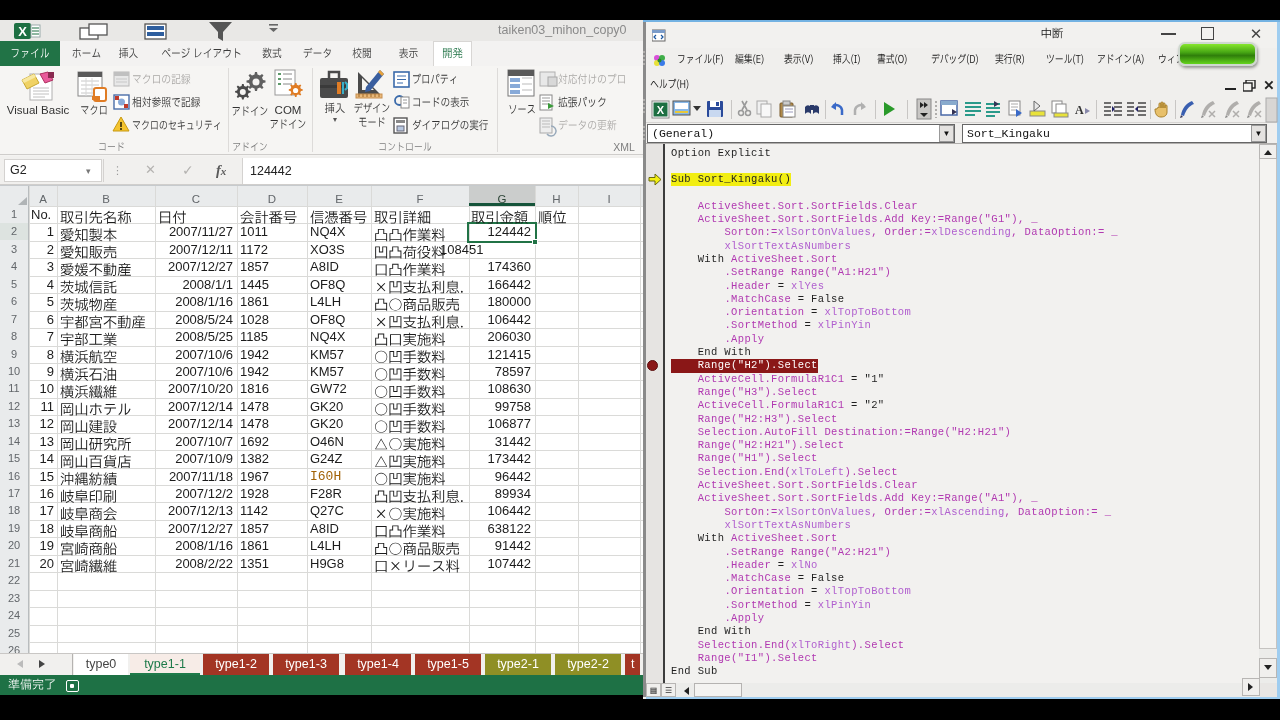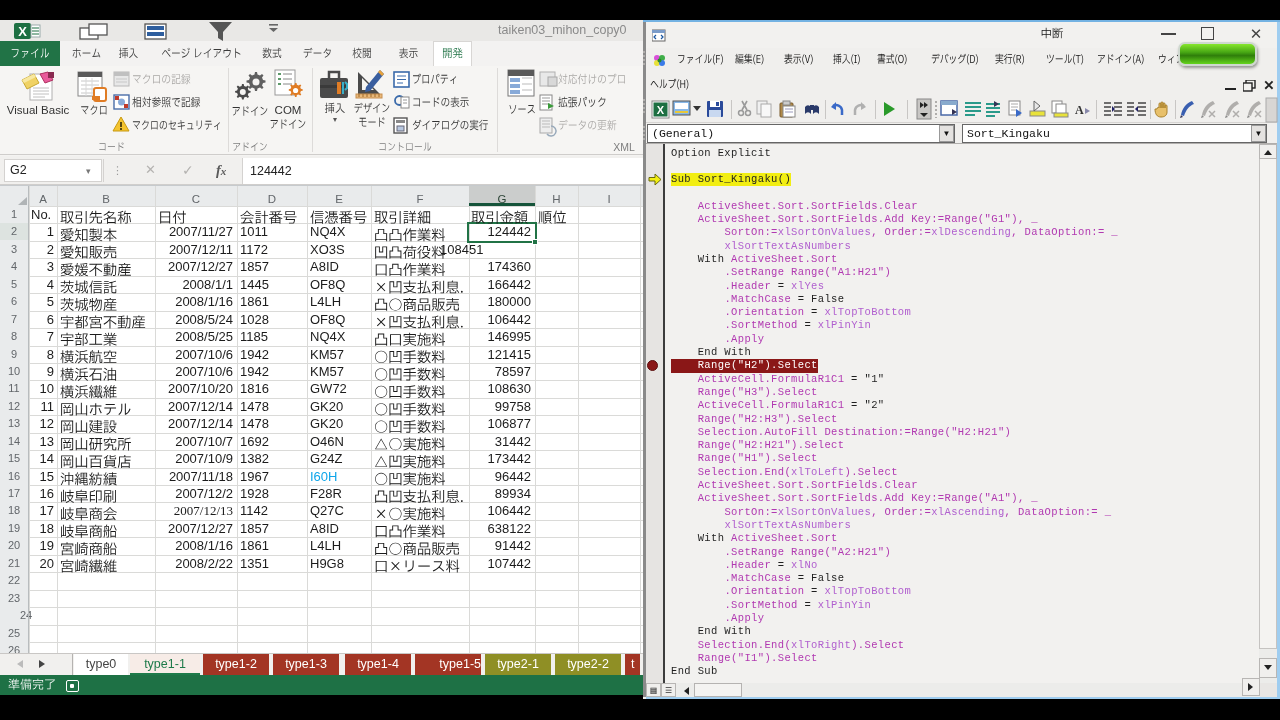--- a/index.html
+++ b/index.html
@@ -101,21 +101,21 @@
 <div style="position:absolute;left:0px;top:433px;width:28px;height:17px;color:#62666a;font-size:11px;line-height:17px;text-align:center;overflow:hidden;">14</div>
 <div style="position:absolute;left:0px;top:450px;width:28px;height:17px;color:#62666a;font-size:11px;line-height:17px;text-align:center;overflow:hidden;">15</div>
 <div style="position:absolute;left:0px;top:468px;width:28px;height:17px;color:#62666a;font-size:11px;line-height:17px;text-align:center;overflow:hidden;">16</div>
 <div style="position:absolute;left:0px;top:485px;width:28px;height:17px;color:#62666a;font-size:11px;line-height:17px;text-align:center;overflow:hidden;">17</div>
 <div style="position:absolute;left:0px;top:502px;width:28px;height:17px;color:#62666a;font-size:11px;line-height:17px;text-align:center;overflow:hidden;">18</div>
 <div style="position:absolute;left:0px;top:520px;width:28px;height:17px;color:#62666a;font-size:11px;line-height:17px;text-align:center;overflow:hidden;">19</div>
 <div style="position:absolute;left:0px;top:537px;width:28px;height:17px;color:#62666a;font-size:11px;line-height:17px;text-align:center;overflow:hidden;">20</div>
 <div style="position:absolute;left:0px;top:555px;width:28px;height:17px;color:#62666a;font-size:11px;line-height:17px;text-align:center;overflow:hidden;">21</div>
 <div style="position:absolute;left:0px;top:572px;width:28px;height:17px;color:#62666a;font-size:11px;line-height:17px;text-align:center;overflow:hidden;">22</div>
 <div style="position:absolute;left:0px;top:590px;width:28px;height:17px;color:#62666a;font-size:11px;line-height:17px;text-align:center;overflow:hidden;">23</div>
-<div style="position:absolute;left:0px;top:607px;width:28px;height:17px;color:#62666a;font-size:11px;line-height:17px;text-align:center;overflow:hidden;margin-left:12px;">24</div>
+<div style="position:absolute;left:0px;top:607px;width:28px;height:17px;color:#62666a;font-size:11px;line-height:17px;text-align:center;overflow:hidden;">24</div>
 <div style="position:absolute;left:0px;top:625px;width:28px;height:17px;color:#62666a;font-size:11px;line-height:17px;text-align:center;overflow:hidden;">25</div>
 <div style="position:absolute;left:0px;top:642px;width:28px;height:17px;color:#62666a;font-size:11px;line-height:17px;text-align:center;overflow:hidden;">26</div>
 <div style="position:absolute;left:28px;top:186px;width:1px;height:467px;background:#b8bcbe;"></div>
 <div style="position:absolute;left:18px;top:197px;width:0;height:0;border-left:9px solid transparent;border-bottom:8px solid #b0b4b6;"></div>
 <div style="position:absolute;left:31px;top:206px;width:24px;height:17px;color:#1c1c1c;font-size:13px;line-height:17.44px;text-align:left;">No.</div>
 <div style="position:absolute;left:29px;top:223px;width:25px;height:17px;color:#1c1c1c;font-size:13px;line-height:17.44px;text-align:right;">1</div>
 <div style="position:absolute;left:155px;top:223px;width:78px;height:17px;color:#1c1c1c;font-size:13px;line-height:17.44px;text-align:right;">2007/11/27</div>
 <div style="position:absolute;left:240px;top:223px;width:60px;height:17px;color:#1c1c1c;font-size:13px;line-height:17.44px;">1011</div>
 <div style="position:absolute;left:310px;top:223px;width:60px;height:17px;color:#1c1c1c;font-size:13px;line-height:17.44px;">NQ4X</div>
 <div style="position:absolute;left:440px;top:223px;width:91px;height:17px;color:#1c1c1c;font-size:13px;line-height:17.44px;text-align:right;">124442</div>
@@ -141,21 +141,21 @@
 <div style="position:absolute;left:440px;top:293px;width:91px;height:17px;color:#1c1c1c;font-size:13px;line-height:17.44px;text-align:right;">180000</div>
 <div style="position:absolute;left:29px;top:311px;width:25px;height:17px;color:#1c1c1c;font-size:13px;line-height:17.44px;text-align:right;">6</div>
 <div style="position:absolute;left:155px;top:311px;width:78px;height:17px;color:#1c1c1c;font-size:13px;line-height:17.44px;text-align:right;">2008/5/24</div>
 <div style="position:absolute;left:240px;top:311px;width:60px;height:17px;color:#1c1c1c;font-size:13px;line-height:17.44px;">1028</div>
 <div style="position:absolute;left:310px;top:311px;width:60px;height:17px;color:#1c1c1c;font-size:13px;line-height:17.44px;">OF8Q</div>
 <div style="position:absolute;left:440px;top:311px;width:91px;height:17px;color:#1c1c1c;font-size:13px;line-height:17.44px;text-align:right;">106442</div>
 <div style="position:absolute;left:29px;top:328px;width:25px;height:17px;color:#1c1c1c;font-size:13px;line-height:17.44px;text-align:right;">7</div>
 <div style="position:absolute;left:155px;top:328px;width:78px;height:17px;color:#1c1c1c;font-size:13px;line-height:17.44px;text-align:right;">2008/5/25</div>
 <div style="position:absolute;left:240px;top:328px;width:60px;height:17px;color:#1c1c1c;font-size:13px;line-height:17.44px;">1185</div>
 <div style="position:absolute;left:310px;top:328px;width:60px;height:17px;color:#1c1c1c;font-size:13px;line-height:17.44px;">NQ4X</div>
-<div style="position:absolute;left:440px;top:328px;width:91px;height:17px;color:#1c1c1c;font-size:13px;line-height:17.44px;text-align:right;">146995</div>
+<div style="position:absolute;left:440px;top:328px;width:91px;height:17px;color:#1c1c1c;font-size:13px;line-height:17.44px;text-align:right;">206030</div>
 <div style="position:absolute;left:29px;top:346px;width:25px;height:17px;color:#1c1c1c;font-size:13px;line-height:17.44px;text-align:right;">8</div>
 <div style="position:absolute;left:155px;top:346px;width:78px;height:17px;color:#1c1c1c;font-size:13px;line-height:17.44px;text-align:right;">2007/10/6</div>
 <div style="position:absolute;left:240px;top:346px;width:60px;height:17px;color:#1c1c1c;font-size:13px;line-height:17.44px;">1942</div>
 <div style="position:absolute;left:310px;top:346px;width:60px;height:17px;color:#1c1c1c;font-size:13px;line-height:17.44px;">KM57</div>
 <div style="position:absolute;left:440px;top:346px;width:91px;height:17px;color:#1c1c1c;font-size:13px;line-height:17.44px;text-align:right;">121415</div>
 <div style="position:absolute;left:29px;top:363px;width:25px;height:17px;color:#1c1c1c;font-size:13px;line-height:17.44px;text-align:right;">9</div>
 <div style="position:absolute;left:155px;top:363px;width:78px;height:17px;color:#1c1c1c;font-size:13px;line-height:17.44px;text-align:right;">2007/10/6</div>
 <div style="position:absolute;left:240px;top:363px;width:60px;height:17px;color:#1c1c1c;font-size:13px;line-height:17.44px;">1942</div>
 <div style="position:absolute;left:310px;top:363px;width:60px;height:17px;color:#1c1c1c;font-size:13px;line-height:17.44px;">KM57</div>
 <div style="position:absolute;left:440px;top:363px;width:91px;height:17px;color:#1c1c1c;font-size:13px;line-height:17.44px;text-align:right;">78597</div>
@@ -180,29 +180,29 @@
 <div style="position:absolute;left:310px;top:433px;width:60px;height:17px;color:#1c1c1c;font-size:13px;line-height:17.44px;">O46N</div>
 <div style="position:absolute;left:440px;top:433px;width:91px;height:17px;color:#1c1c1c;font-size:13px;line-height:17.44px;text-align:right;">31442</div>
 <div style="position:absolute;left:29px;top:450px;width:25px;height:17px;color:#1c1c1c;font-size:13px;line-height:17.44px;text-align:right;">14</div>
 <div style="position:absolute;left:155px;top:450px;width:78px;height:17px;color:#1c1c1c;font-size:13px;line-height:17.44px;text-align:right;">2007/10/9</div>
 <div style="position:absolute;left:240px;top:450px;width:60px;height:17px;color:#1c1c1c;font-size:13px;line-height:17.44px;">1382</div>
 <div style="position:absolute;left:310px;top:450px;width:60px;height:17px;color:#1c1c1c;font-size:13px;line-height:17.44px;">G24Z</div>
 <div style="position:absolute;left:440px;top:450px;width:91px;height:17px;color:#1c1c1c;font-size:13px;line-height:17.44px;text-align:right;">173442</div>
 <div style="position:absolute;left:29px;top:468px;width:25px;height:17px;color:#1c1c1c;font-size:13px;line-height:17.44px;text-align:right;">15</div>
 <div style="position:absolute;left:155px;top:468px;width:78px;height:17px;color:#1c1c1c;font-size:13px;line-height:17.44px;text-align:right;">2007/11/18</div>
 <div style="position:absolute;left:240px;top:468px;width:60px;height:17px;color:#1c1c1c;font-size:13px;line-height:17.44px;">1967</div>
-<div style="position:absolute;left:310px;top:468px;width:60px;height:17px;color:#0ea5e9;font-size:13px;line-height:17.44px;">I60H</div>
+<div style="position:absolute;left:310px;top:468px;width:60px;height:17px;color:#a16207;font-size:13px;line-height:17.44px;font-family:Liberation Mono, monospace;">I60H</div>
 <div style="position:absolute;left:440px;top:468px;width:91px;height:17px;color:#1c1c1c;font-size:13px;line-height:17.44px;text-align:right;">96442</div>
 <div style="position:absolute;left:29px;top:485px;width:25px;height:17px;color:#1c1c1c;font-size:13px;line-height:17.44px;text-align:right;">16</div>
 <div style="position:absolute;left:155px;top:485px;width:78px;height:17px;color:#1c1c1c;font-size:13px;line-height:17.44px;text-align:right;">2007/12/2</div>
 <div style="position:absolute;left:240px;top:485px;width:60px;height:17px;color:#1c1c1c;font-size:13px;line-height:17.44px;">1928</div>
 <div style="position:absolute;left:310px;top:485px;width:60px;height:17px;color:#1c1c1c;font-size:13px;line-height:17.44px;">F28R</div>
 <div style="position:absolute;left:440px;top:485px;width:91px;height:17px;color:#1c1c1c;font-size:13px;line-height:17.44px;text-align:right;">89934</div>
 <div style="position:absolute;left:29px;top:502px;width:25px;height:17px;color:#1c1c1c;font-size:13px;line-height:17.44px;text-align:right;">17</div>
-<div style="position:absolute;left:155px;top:502px;width:78px;height:17px;color:#1c1c1c;font-size:13px;line-height:17.44px;text-align:right;font-family:Liberation Serif, serif;">2007/12/13</div>
+<div style="position:absolute;left:155px;top:502px;width:78px;height:17px;color:#1c1c1c;font-size:13px;line-height:17.44px;text-align:right;">2007/12/13</div>
 <div style="position:absolute;left:240px;top:502px;width:60px;height:17px;color:#1c1c1c;font-size:13px;line-height:17.44px;">1142</div>
 <div style="position:absolute;left:310px;top:502px;width:60px;height:17px;color:#1c1c1c;font-size:13px;line-height:17.44px;">Q27C</div>
 <div style="position:absolute;left:440px;top:502px;width:91px;height:17px;color:#1c1c1c;font-size:13px;line-height:17.44px;text-align:right;">106442</div>
 <div style="position:absolute;left:29px;top:520px;width:25px;height:17px;color:#1c1c1c;font-size:13px;line-height:17.44px;text-align:right;">18</div>
 <div style="position:absolute;left:155px;top:520px;width:78px;height:17px;color:#1c1c1c;font-size:13px;line-height:17.44px;text-align:right;">2007/12/27</div>
 <div style="position:absolute;left:240px;top:520px;width:60px;height:17px;color:#1c1c1c;font-size:13px;line-height:17.44px;">1857</div>
 <div style="position:absolute;left:310px;top:520px;width:60px;height:17px;color:#1c1c1c;font-size:13px;line-height:17.44px;">A8ID</div>
 <div style="position:absolute;left:440px;top:520px;width:91px;height:17px;color:#1c1c1c;font-size:13px;line-height:17.44px;text-align:right;">638122</div>
 <div style="position:absolute;left:29px;top:537px;width:25px;height:17px;color:#1c1c1c;font-size:13px;line-height:17.44px;text-align:right;">19</div>
 <div style="position:absolute;left:155px;top:537px;width:78px;height:17px;color:#1c1c1c;font-size:13px;line-height:17.44px;text-align:right;">2008/1/16</div>
@@ -225,21 +225,21 @@
 <div style="position:absolute;left:130px;top:654px;width:70px;height:21px;background:#f7ece7;"></div>
 <div style="position:absolute;left:130px;top:654px;width:70px;height:21px;color:#1e7a4a;font-size:12.5px;line-height:21px;text-align:center;">type1-1</div>
 <div style="position:absolute;left:130px;top:673px;width:70px;height:2px;background:#1e7a4a;"></div>
 <div style="position:absolute;left:203px;top:654px;width:66px;height:21px;background:#a33524;"></div>
 <div style="position:absolute;left:203px;top:654px;width:66px;height:21px;color:#ffffff;font-size:12.5px;line-height:21px;text-align:center;">type1-2</div>
 <div style="position:absolute;left:273px;top:654px;width:66px;height:21px;background:#a33524;"></div>
 <div style="position:absolute;left:273px;top:654px;width:66px;height:21px;color:#ffffff;font-size:12.5px;line-height:21px;text-align:center;">type1-3</div>
 <div style="position:absolute;left:345px;top:654px;width:66px;height:21px;background:#a33524;"></div>
 <div style="position:absolute;left:345px;top:654px;width:66px;height:21px;color:#ffffff;font-size:12.5px;line-height:21px;text-align:center;">type1-4</div>
 <div style="position:absolute;left:415px;top:654px;width:66px;height:21px;background:#a33524;"></div>
-<div style="position:absolute;left:415px;top:654px;width:66px;height:21px;color:#ffffff;font-size:12.5px;line-height:21px;text-align:right;">type1-5</div>
+<div style="position:absolute;left:415px;top:654px;width:66px;height:21px;color:#ffffff;font-size:12.5px;line-height:21px;text-align:center;">type1-5</div>
 <div style="position:absolute;left:485px;top:654px;width:66px;height:21px;background:#8f8f25;"></div>
 <div style="position:absolute;left:485px;top:654px;width:66px;height:21px;color:#ffffff;font-size:12.5px;line-height:21px;text-align:center;">type2-1</div>
 <div style="position:absolute;left:555px;top:654px;width:66px;height:21px;background:#8f8f25;"></div>
 <div style="position:absolute;left:555px;top:654px;width:66px;height:21px;color:#ffffff;font-size:12.5px;line-height:21px;text-align:center;">type2-2</div>
 <div style="position:absolute;left:625px;top:654px;width:15px;height:21px;background:#a33524;"></div>
 <div style="position:absolute;left:631px;top:654px;width:14px;height:21px;color:#fff;font-size:12.5px;line-height:21px;">t</div>
 <div style="position:absolute;left:0px;top:675px;width:643px;height:20px;background:#1e7145;"></div>
 <div style="position:absolute;left:66px;top:680px;width:13px;height:12px;border:1.5px solid #fff;border-radius:2px;"></div>
 <div style="position:absolute;left:69.5px;top:684px;width:4px;height:4px;background:#fff;border-radius:1px;"></div>
 <div style="position:absolute;left:643px;top:20px;width:637px;height:679px;background:#f0efed;"></div>

